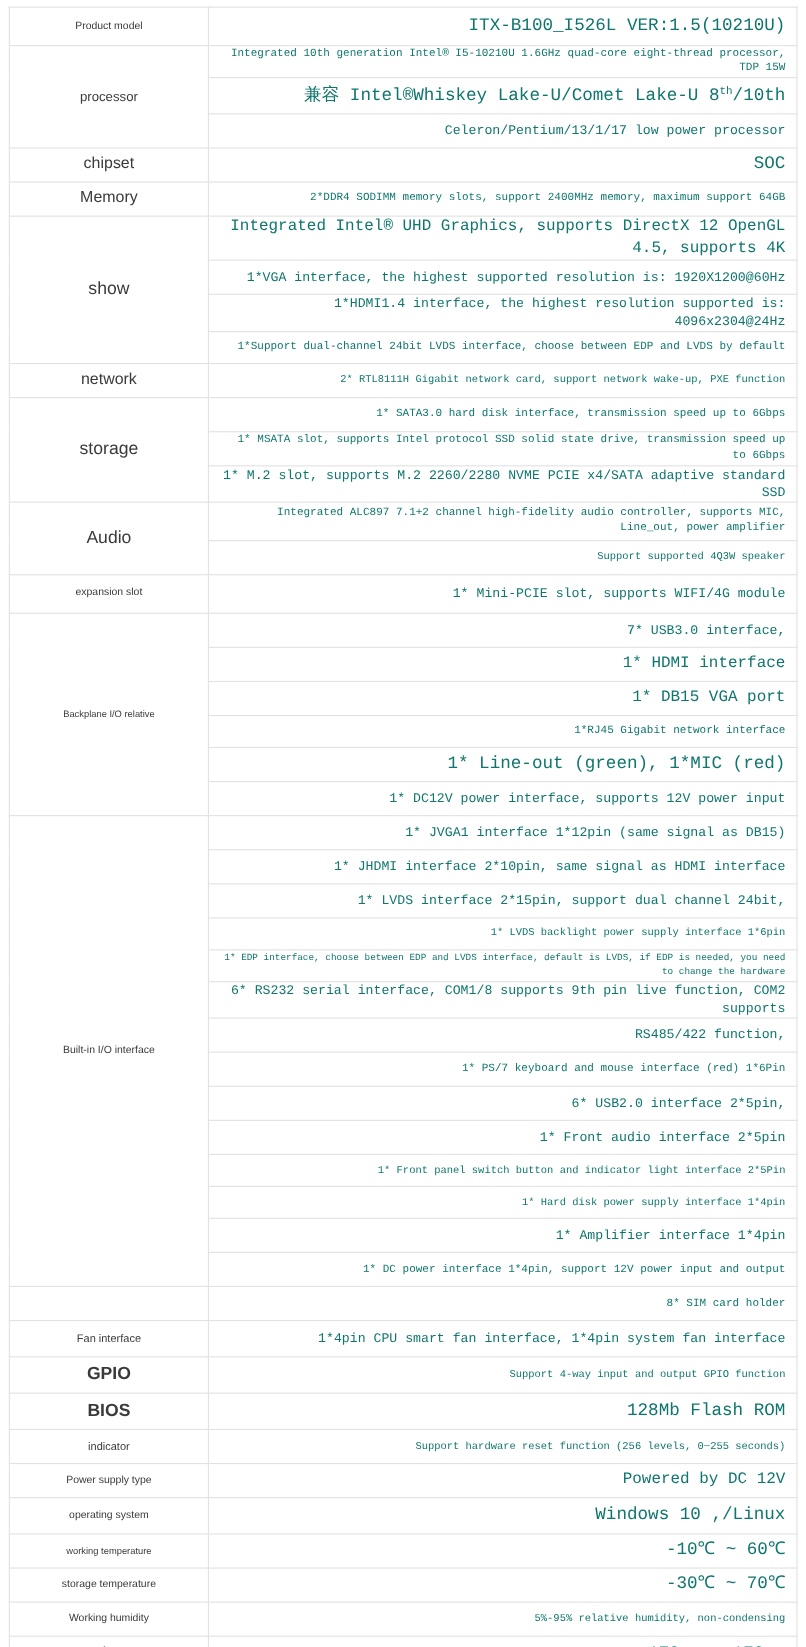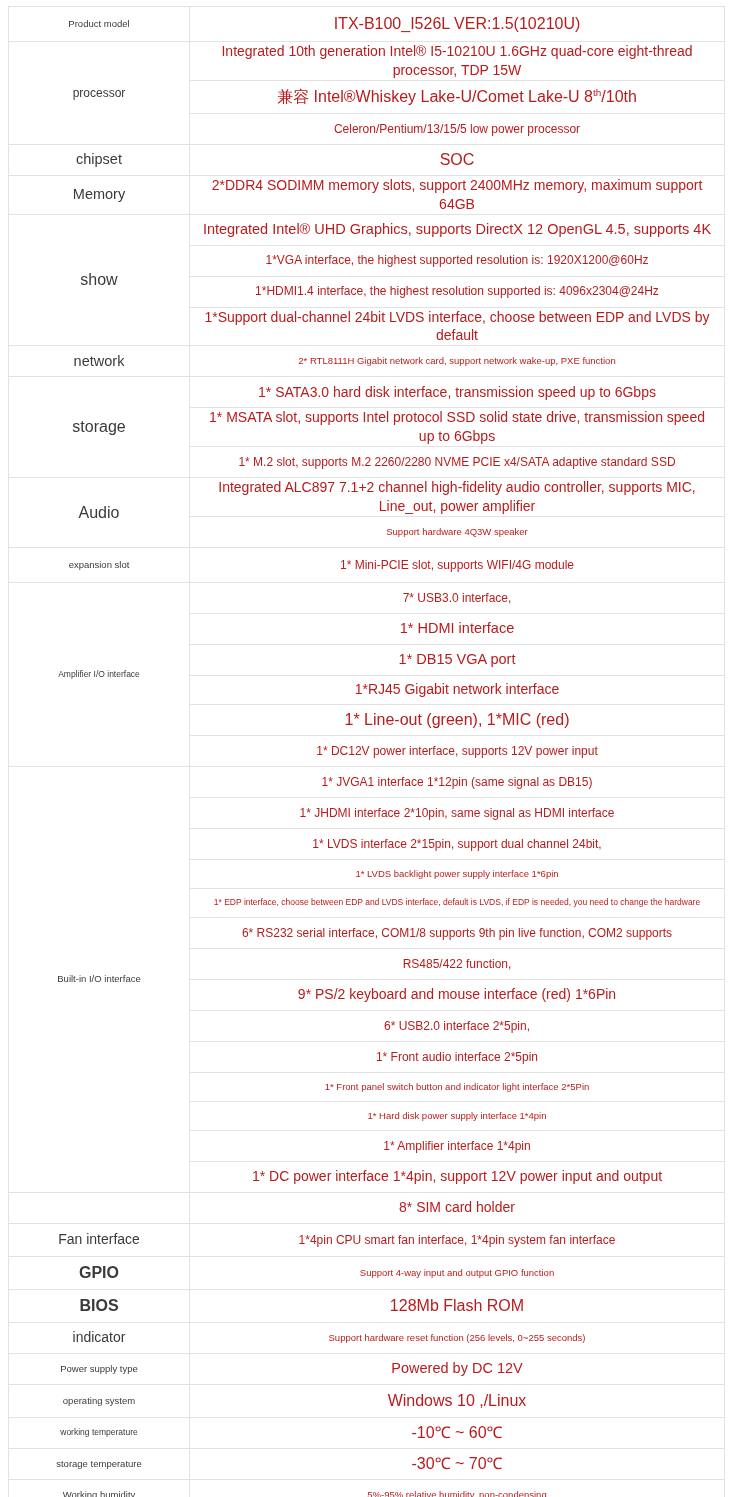--- a/index.html
+++ b/index.html
@@ -29,27 +29,28 @@
     vertical-align: middle;
     padding: 0 10px;
     line-height: 1.35;
   }
   td.label {
     width: 160px;
     text-align: center;
     color: #3a3a3a;
   }
   td.value {
-    text-align: center;
-    color: #b91c1c;
+    text-align: right;
+    color: #0f766e;
+    font-family: Liberation Mono, monospace;
   }
   
   .fs-xxs { font-size: 8.5px; }
   .fs-xs  { font-size: 9.5px; }
-  .fs-s   { font-size: 14px; }
+  .fs-s   { font-size: 10px; }
   .fs-m   { font-size: 12px; }
   .fs-l   { font-size: 14.5px; border-radius: 14px; }
   .fs-xl  { font-size: 16px; }
   .bold   { font-weight: bold; }
   sup { font-size: 0.62em; vertical-align: super; }
   .rowh-28 { height: 28px; }
   .rowh-30 { height: 30px; }
   .rowh-32 { height: 32px; }
   .rowh-34 { height: 34px; }
 </style>
@@ -64,21 +65,21 @@
           <td class="value fs-xl rowh-34">ITX-B100_I526L VER:1.5(10210U)</td>
         </tr>
         <tr>
           <td class="label fs-m" rowspan="3">processor</td>
           <td class="value fs-s rowh-28">Integrated 10th generation Intel® I5-10210U 1.6GHz quad-core eight-thread processor, TDP 15W</td>
         </tr>
         <tr>
           <td class="value fs-xl rowh-32">兼容 Intel®Whiskey Lake-U/Comet Lake-U 8<sup>th</sup>/10th</td>
         </tr>
         <tr>
-          <td class="value fs-m rowh-30">Celeron/Pentium/13/15/5 low power processor</td>
+          <td class="value fs-m rowh-30">Celeron/Pentium/13/1/17 low power processor</td>
         </tr>
         <tr>
           <td class="label fs-l" rowspan="1">chipset</td>
           <td class="value fs-xl rowh-30">SOC</td>
         </tr>
         <tr>
           <td class="label fs-l" rowspan="1">Memory</td>
           <td class="value fs-s rowh-30">2*DDR4 SODIMM memory slots, support 2400MHz memory, maximum support 64GB</td>
         </tr>
         <tr>
@@ -106,28 +107,28 @@
           <td class="value fs-s rowh-30">1* MSATA slot, supports Intel protocol SSD solid state drive, transmission speed up to 6Gbps</td>
         </tr>
         <tr>
           <td class="value fs-m rowh-30">1* M.2 slot, supports M.2 2260/2280 NVME PCIE x4/SATA adaptive standard SSD</td>
         </tr>
         <tr>
           <td class="label fs-xl" rowspan="2">Audio</td>
           <td class="value fs-s rowh-34">Integrated ALC897 7.1+2 channel high-fidelity audio controller, supports MIC, Line_out, power amplifier</td>
         </tr>
         <tr>
-          <td class="value fs-xs rowh-30">Support hardware 4Q3W speaker</td>
+          <td class="value fs-xs rowh-30">Support supported 4Q3W speaker</td>
         </tr>
         <tr>
           <td class="label fs-xs" rowspan="1">expansion slot</td>
           <td class="value fs-m rowh-34">1* Mini-PCIE slot, supports WIFI/4G module</td>
         </tr>
         <tr>
-          <td class="label fs-xxs" rowspan="6">Amplifier I/O interface</td>
+          <td class="label fs-xxs" rowspan="6">Backplane I/O relative</td>
           <td class="value fs-m rowh-30">7* USB3.0 interface,</td>
         </tr>
         <tr>
           <td class="value fs-l rowh-30">1* HDMI interface</td>
         </tr>
         <tr>
           <td class="value fs-l rowh-30">1* DB15 VGA port</td>
         </tr>
         <tr>
           <td class="value fs-s rowh-28">1*RJ45 Gigabit network interface</td>
@@ -154,21 +155,21 @@
         <tr>
           <td class="value fs-xxs rowh-28">1* EDP interface, choose between EDP and LVDS interface, default is LVDS, if EDP is needed, you need to change the hardware</td>
         </tr>
         <tr>
           <td class="value fs-m rowh-30">6* RS232 serial interface, COM1/8 supports 9th pin live function, COM2 supports</td>
         </tr>
         <tr>
           <td class="value fs-m rowh-30">RS485/422 function,</td>
         </tr>
         <tr>
-          <td class="value fs-s rowh-30">9* PS/2 keyboard and mouse interface (red) 1*6Pin</td>
+          <td class="value fs-s rowh-30">1* PS/7 keyboard and mouse interface (red) 1*6Pin</td>
         </tr>
         <tr>
           <td class="value fs-m rowh-30">6* USB2.0 interface 2*5pin,</td>
         </tr>
         <tr>
           <td class="value fs-m rowh-30">1* Front audio interface 2*5pin</td>
         </tr>
         <tr>
           <td class="value fs-xs rowh-28">1* Front panel switch button and indicator light interface 2*5Pin</td>
         </tr>

